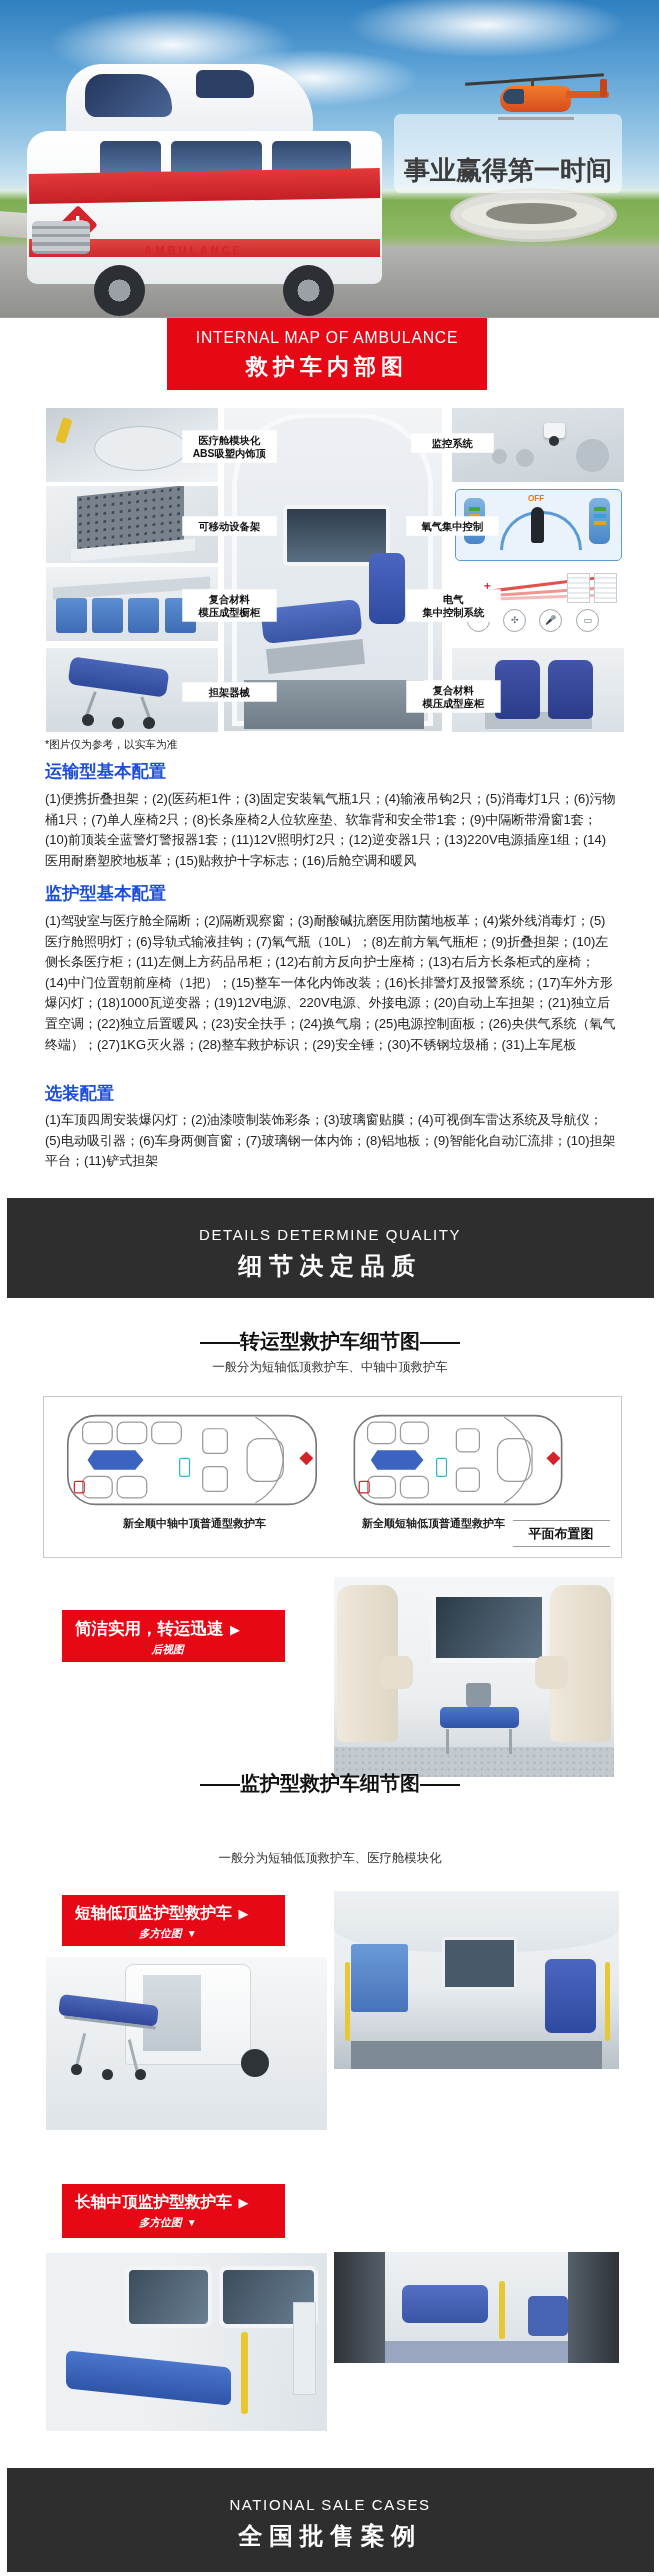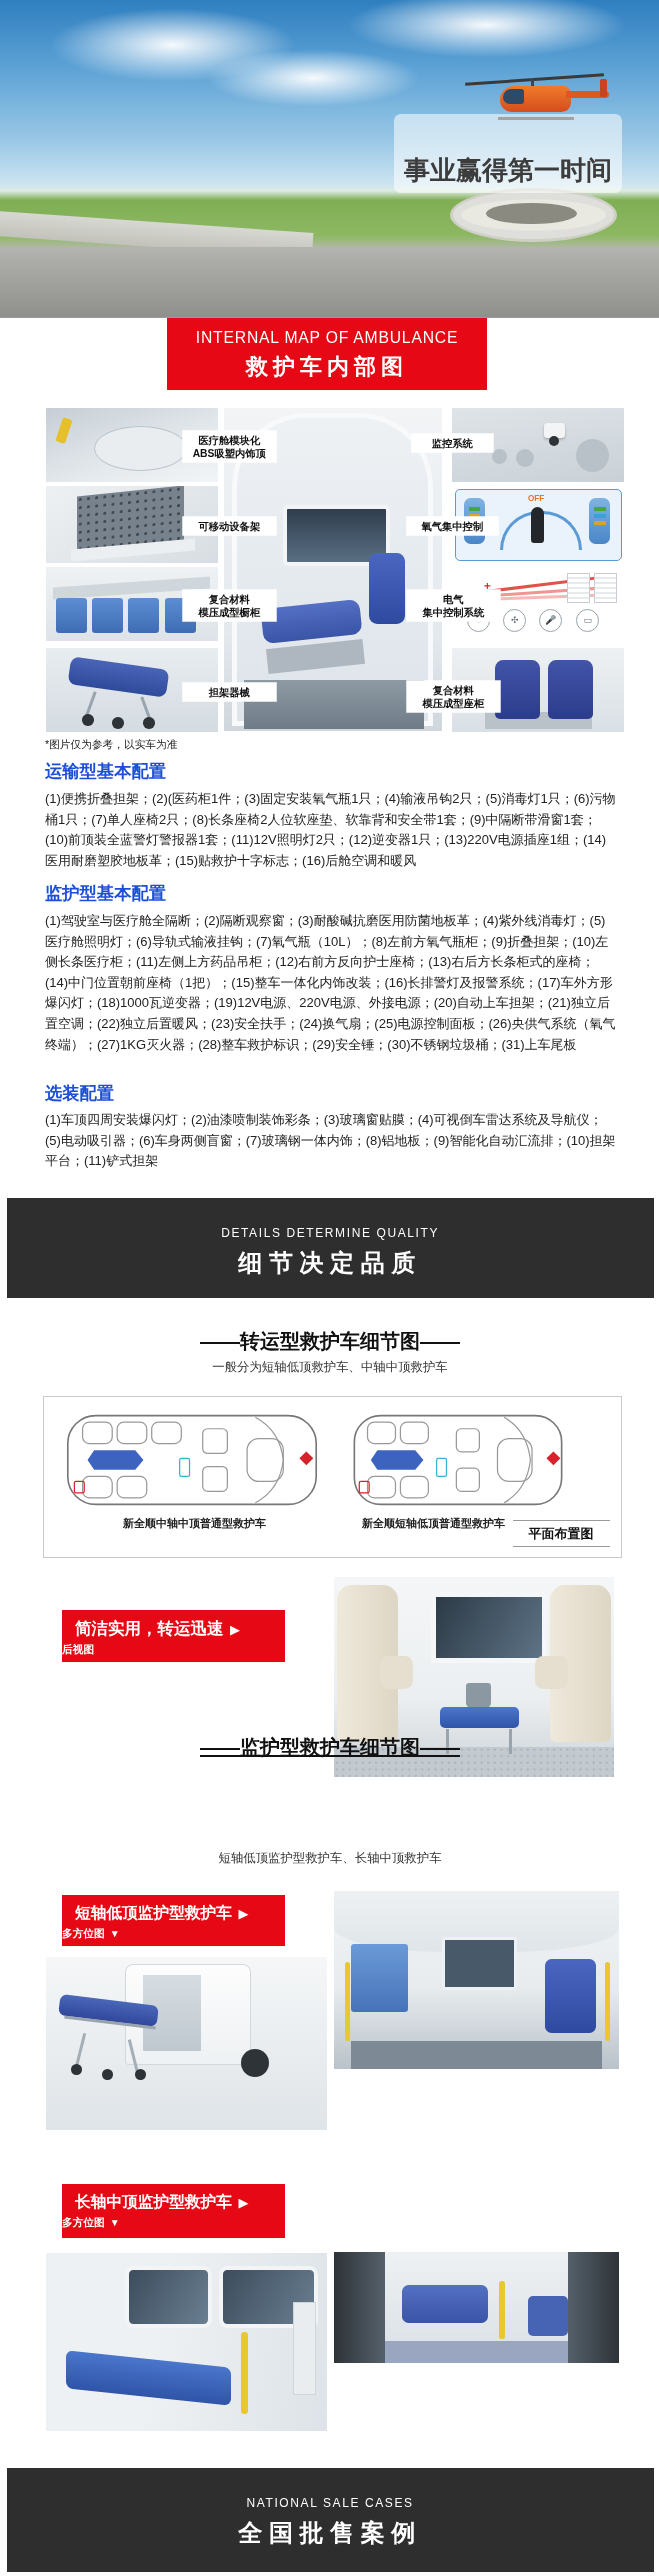--- a/index.html
+++ b/index.html
@@ -41,21 +41,21 @@
   .heli-fin{position:absolute;left:140px;top:8.2px;width:6.6px;height:18px;background:#c8441c;border-radius:1.6px;}
   .heli-skid{position:absolute;left:38px;top:46px;width:76px;height:2.5px;background:#333;}
   .hero-panel{position:absolute;left:394px;top:114px;width:228px;height:79px;background:rgba(255,255,255,.55);border-radius:6.6px;}
   .hero-line{position:absolute;left:0;width:228px;text-align:center;font-weight:bold;color:#3c3c3c;font-size:26px;line-height:33px;white-space:nowrap;}
 
   
   .red-banner{left:167px;top:318px;width:320px;height:72px;background:#e60814;color:#fff;text-align:center;}
   .red-banner .en{font-size:15.7px;letter-spacing:0.8px;margin-top:10.7px;}
   .red-banner .cn{font-size:22px;font-weight:bold;letter-spacing:5px;margin-top:5px;}
   .dark-banner{left:6.6px;width:647px;height:100px;background:#2e2e2e;color:#fff;text-align:center;}
-  .dark-banner .en{font-size:12px;letter-spacing:1.6px;margin-top:28px;}
+  .dark-banner .en{font-size:15px;letter-spacing:1.6px;margin-top:28px;}
   .dark-banner .cn{font-size:24px;font-weight:bold;letter-spacing:6.6px;margin-top:6.6px;}
 
   
   .ph{position:absolute;overflow:hidden;background:#e6eaee;}
   .label-box{position:absolute;background:#fff;padding:2.5px 3.3px;font-size:10.3px;font-weight:bold;
              color:#111;text-align:center;line-height:13px;box-shadow:0 0 0 0.8px rgba(255,255,255,.9);}
   .label-box span{display:block;white-space:nowrap;}
   .label-box span:empty{display:none;}
 
   #ph-ceiling{background:linear-gradient(160deg,#c6ced5 0%,#e4e9ed 60%,#f2f5f7 100%);}
@@ -108,21 +108,21 @@
   .sec-sub{left:0;width:660px;text-align:center;font-size:12.4px;color:#333;}
   .planbox{left:43px;top:1396px;width:577px;height:160px;border:0.8px solid #c9c9c9;}
   .plan-label{position:absolute;font-size:11px;font-weight:bold;color:#222;white-space:nowrap;}
   .planlayout{position:absolute;right:11.5px;bottom:10px;width:97px;padding:3.3px 0;text-align:center;
       font-size:13px;font-weight:bold;border-top:1.6px solid #9a9a9a;border-bottom:1.6px solid #9a9a9a;color:#111;}
 
   
   .badge{background:#e60814;color:#fff;}
   .badge .main{font-size:16.5px;font-weight:bold;padding:8.2px 10px 0 13px;white-space:nowrap;}
   .badge .main .arr{font-size:13px;margin-left:6.6px;}
-  .badge .sub{font-size:10.7px;text-align:left;padding:3.3px 11.5px 0 0;font-weight:bold;}
+  .badge .sub{font-size:10.7px;text-align:center;padding:3.3px 11.5px 0 0;font-weight:bold;font-style:italic;}
   .badge .sub .arr{font-size:10px;margin-left:5px;}
 
   
   #photo1{background:linear-gradient(180deg,#f4f6f7 0%,#eceff1 60%,#cdd3d8 100%);}
   #photo1 .win{position:absolute;left:97px;top:15px;width:106px;height:61px;background:linear-gradient(120deg,#2c3a46,#5e7386);border:5px solid #f4f6f8;border-radius:3.3px;}
   #photo1 .seat{position:absolute;top:8.2px;width:61px;height:157px;background:linear-gradient(90deg,#efe9dc,#ded6c4);border-radius:15px 15px 6.6px 6.6px;}
   #photo1 .hr{position:absolute;top:79px;width:33px;height:33px;background:#e6dfd0;border-radius:8.2px;}
   #photo1 .bench{position:absolute;left:106px;top:130px;width:79px;height:21.4px;background:linear-gradient(180deg,#4a76cc,#2f54a8);border-radius:5px;}
   #photo1 .leg{position:absolute;width:3.3px;height:25px;background:#9aa4ac;}
   #photo1 .bin{position:absolute;left:132px;top:106px;width:25px;height:26px;background:#8b98a2;border-radius:3.3px 3.3px 6.6px 6.6px;}
@@ -176,20 +176,36 @@
     <div class="heli">
       <div class="heli-rotor"></div>
       <div class="heli-mast"></div>
       <div class="heli-body"></div>
       <div class="heli-glass"></div>
       <div class="heli-tail"></div>
       <div class="heli-fin"></div>
       <div class="heli-skid"></div>
     </div>
 
+    <div class="amb">
+      <div class="amb-roof"></div>
+      <div class="amb-roofwin"></div>
+      <div class="amb-roofwin2"></div>
+      <div class="amb-body"></div>
+      <div class="amb-win" style="left:79px;width:61px;"></div>
+      <div class="amb-win" style="left:150px;width:91px;"></div>
+      <div class="amb-win" style="left:251px;width:79px;"></div>
+      <div class="amb-stripe"></div>
+      <div class="amb-stripe2"></div>
+      <div class="amb-cross"></div>
+      <div class="amb-grill"></div>
+      <div class="amb-txt">AMBULANCE</div>
+      <div class="wheel" style="left:73px;"></div>
+      <div class="wheel" style="left:262px;"></div>
+    </div>
 
     <div class="hero-panel">
       <div class="hero-line" style="top:40px;">事业赢得第一时间</div>
     </div>
   </div>
 
   <div class="abs red-banner">
     <div class="en">INTERNAL MAP OF AMBULANCE</div>
     <div class="cn">救护车内部图</div>
   </div>
@@ -365,22 +381,22 @@
     <div class="seat" style="left:216px;"></div>
     <div class="hr" style="left:46px;"></div>
     <div class="hr" style="left:201px;"></div>
     <div class="floor"></div>
     <div class="bin"></div>
     <div class="bench"></div>
     <div class="leg" style="left:112px;top:152px;"></div>
     <div class="leg" style="left:175px;top:152px;"></div>
   </div>
 
-  <div class="abs sec-title" style="top:1734px;text-decoration:underline;">——监护型救护车细节图——</div>
-  <div class="abs sec-sub" style="top:1850px;">短轴低顶监护型救护车、长轴中顶救护车</div>
+  <div class="abs sec-title" style="top:1770px;">——监护型救护车细节图——</div>
+  <div class="abs sec-sub" style="top:1850px;">一般分为短轴低顶救护车、医疗舱模块化</div>
 
   <div class="abs badge" style="left:62px;top:1895px;width:223px;height:51px;">
     <div class="main" style="font-size:15.7px;"><span>短轴低顶监护型救护车</span><span class="arr">▶</span></div>
     <div class="sub"><span>多方位图</span><span class="arr">▼</span></div>
   </div>
   <div class="abs ph interior" style="left:334px;top:1891px;width:285px;height:178px;">
     <div class="ceil"></div>
     <div class="cabL"></div>
     <div class="winC"></div>
     <div class="seatR"></div>

